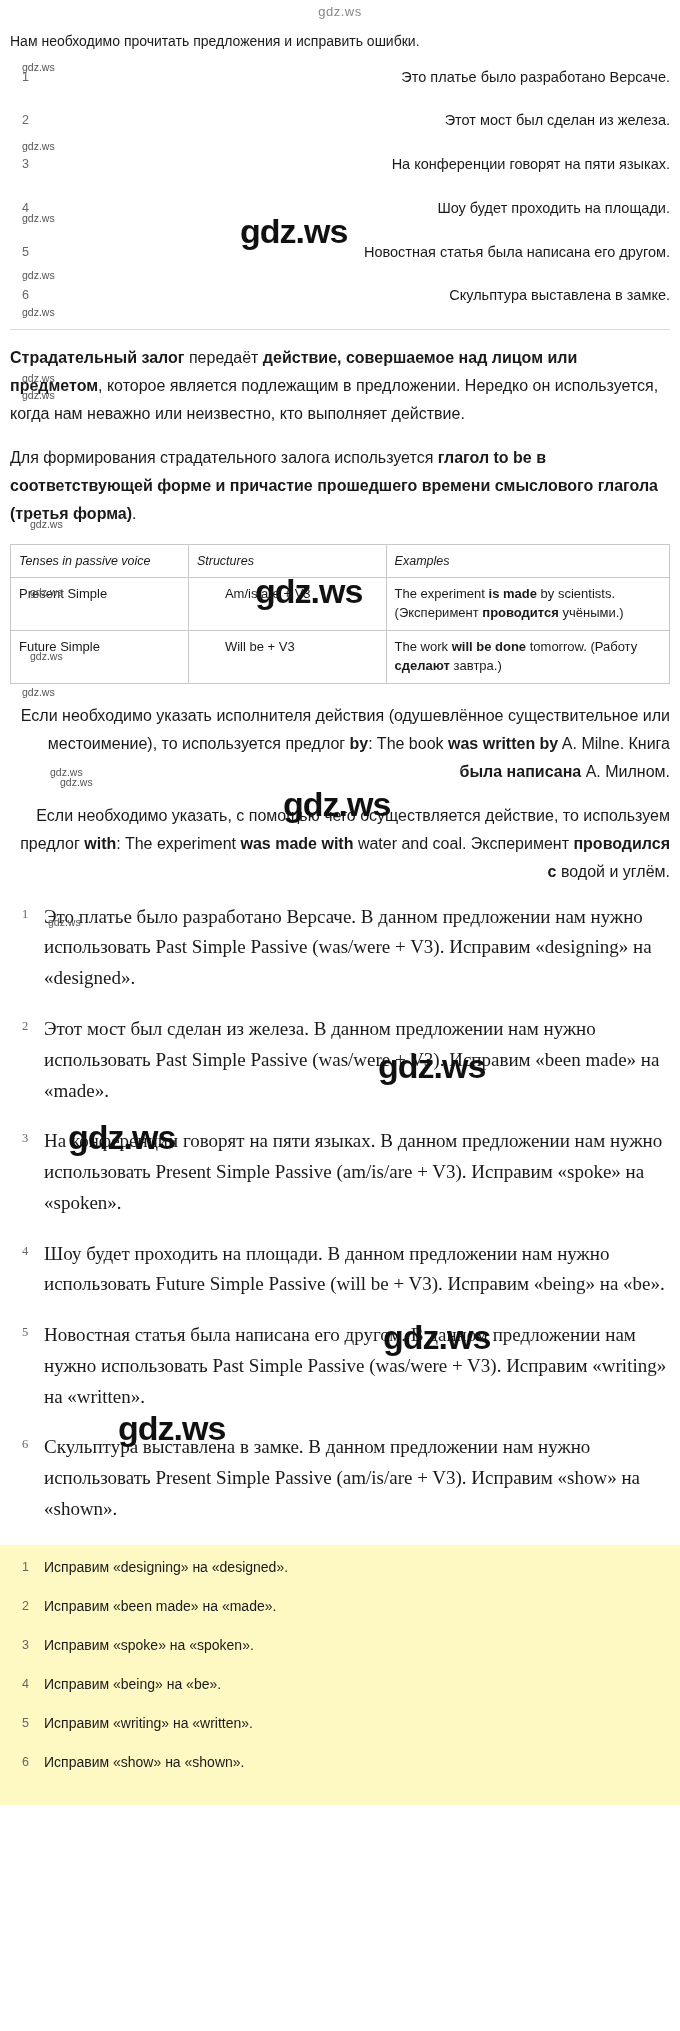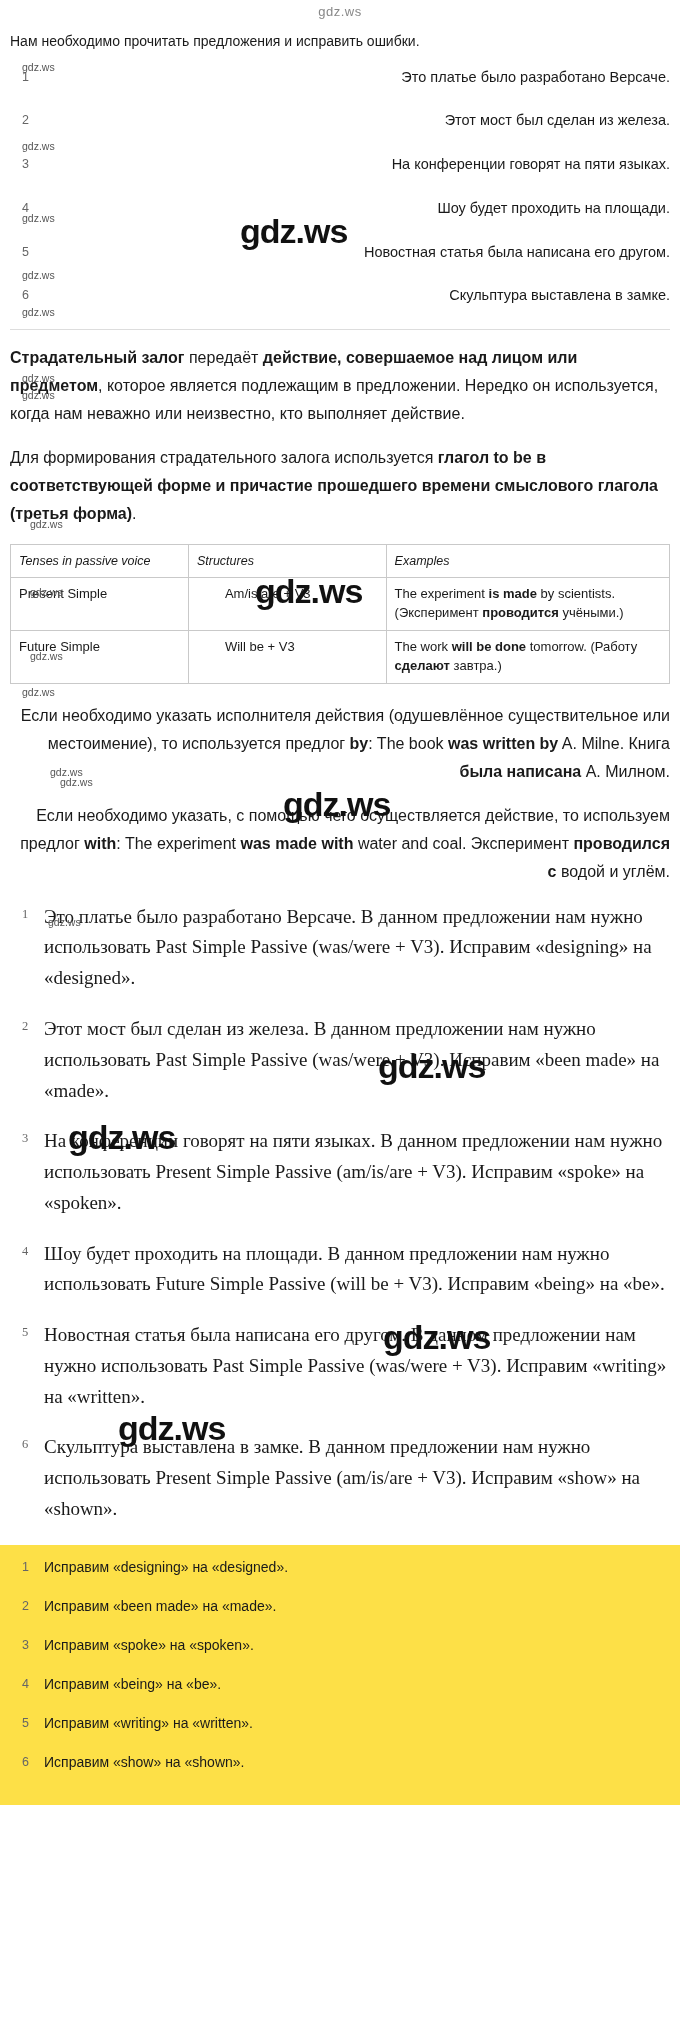--- a/index.html
+++ b/index.html
@@ -109,21 +109,21 @@
   }
   .sol-list > li::before {
     content: counter(solc);
     position: absolute;
     left: 12px;
     top: 2px;
     font-size: 12.5px;
     color: #666;
   }
   .answer-box {
-    background: #fde047;
+    background: #fef9c3;
     margin: 14px 0 0 0;
     padding: 12px 18px 14px 10px;
   }
   .answer-list {
     list-style: none;
     margin: 0;
     padding: 0;
     counter-reset: ansc;
   }
   .answer-list > li {

